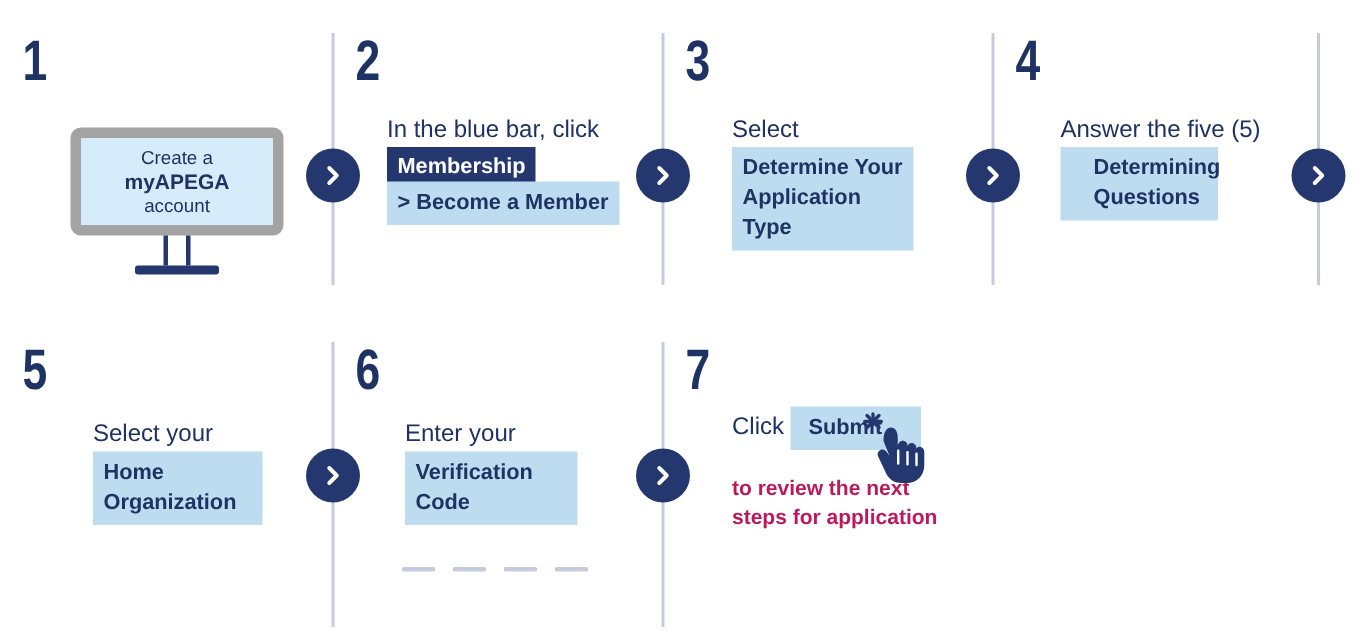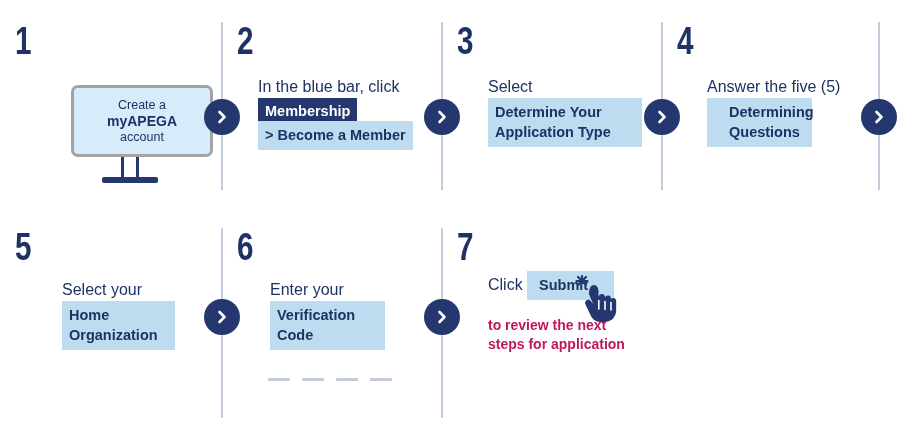--- a/index.html
+++ b/index.html
@@ -94,29 +94,28 @@
   }
 
   
   .monitor {
     position: absolute;
     z-index: 3;
   }
   .monitor-screen {
     width: 142px;
     height: 72px;
-    border: 3px solid #a3a3a3;
+    border: 7px solid #a3a3a3;
     border-radius: 7px;
     background: #d6ecfa;
     display: flex;
     flex-direction: column;
     align-items: center;
     justify-content: center;
     text-align: center;
-    margin-left: 24px;
   }
   .monitor-screen span {
     display: block;
     font-size: 12.5px;
     line-height: 16px;
     color: #1e3264;
   }
   .monitor-screen span.strong { font-weight: 700; font-size: 14px; }
 
   .monitor-neck {
@@ -195,21 +194,21 @@
   <div class="arrow-badge" style="left:424px; top:99px;">
     <span>
       <svg width="16" height="16" viewBox="0 0 16 16" aria-hidden="true">
         <polyline points="5.5,3 10.5,8 5.5,13" fill="none" stroke="#ffffff" stroke-width="2.6" stroke-linecap="round" stroke-linejoin="round"></polyline>
       </svg>
     </span>
   </div>
 
   <div class="step-num" style="left:457px; top:22px;">3</div>
   <div class="lead" style="left:488px; top:78px;">Select</div>
-  <div class="hl" style="left:488px; top:98px; width:154px;">
+  <div class="hl" style="left:488px; top:98px; width:121px;">
     <div>Determine Your</div>
     <div>Application Type</div>
   </div>
 
   <div class="arrow-badge" style="left:644px; top:99px;">
     <span>
       <svg width="16" height="16" viewBox="0 0 16 16" aria-hidden="true">
         <polyline points="5.5,3 10.5,8 5.5,13" fill="none" stroke="#ffffff" stroke-width="2.6" stroke-linecap="round" stroke-linejoin="round"></polyline>
       </svg>
     </span>

